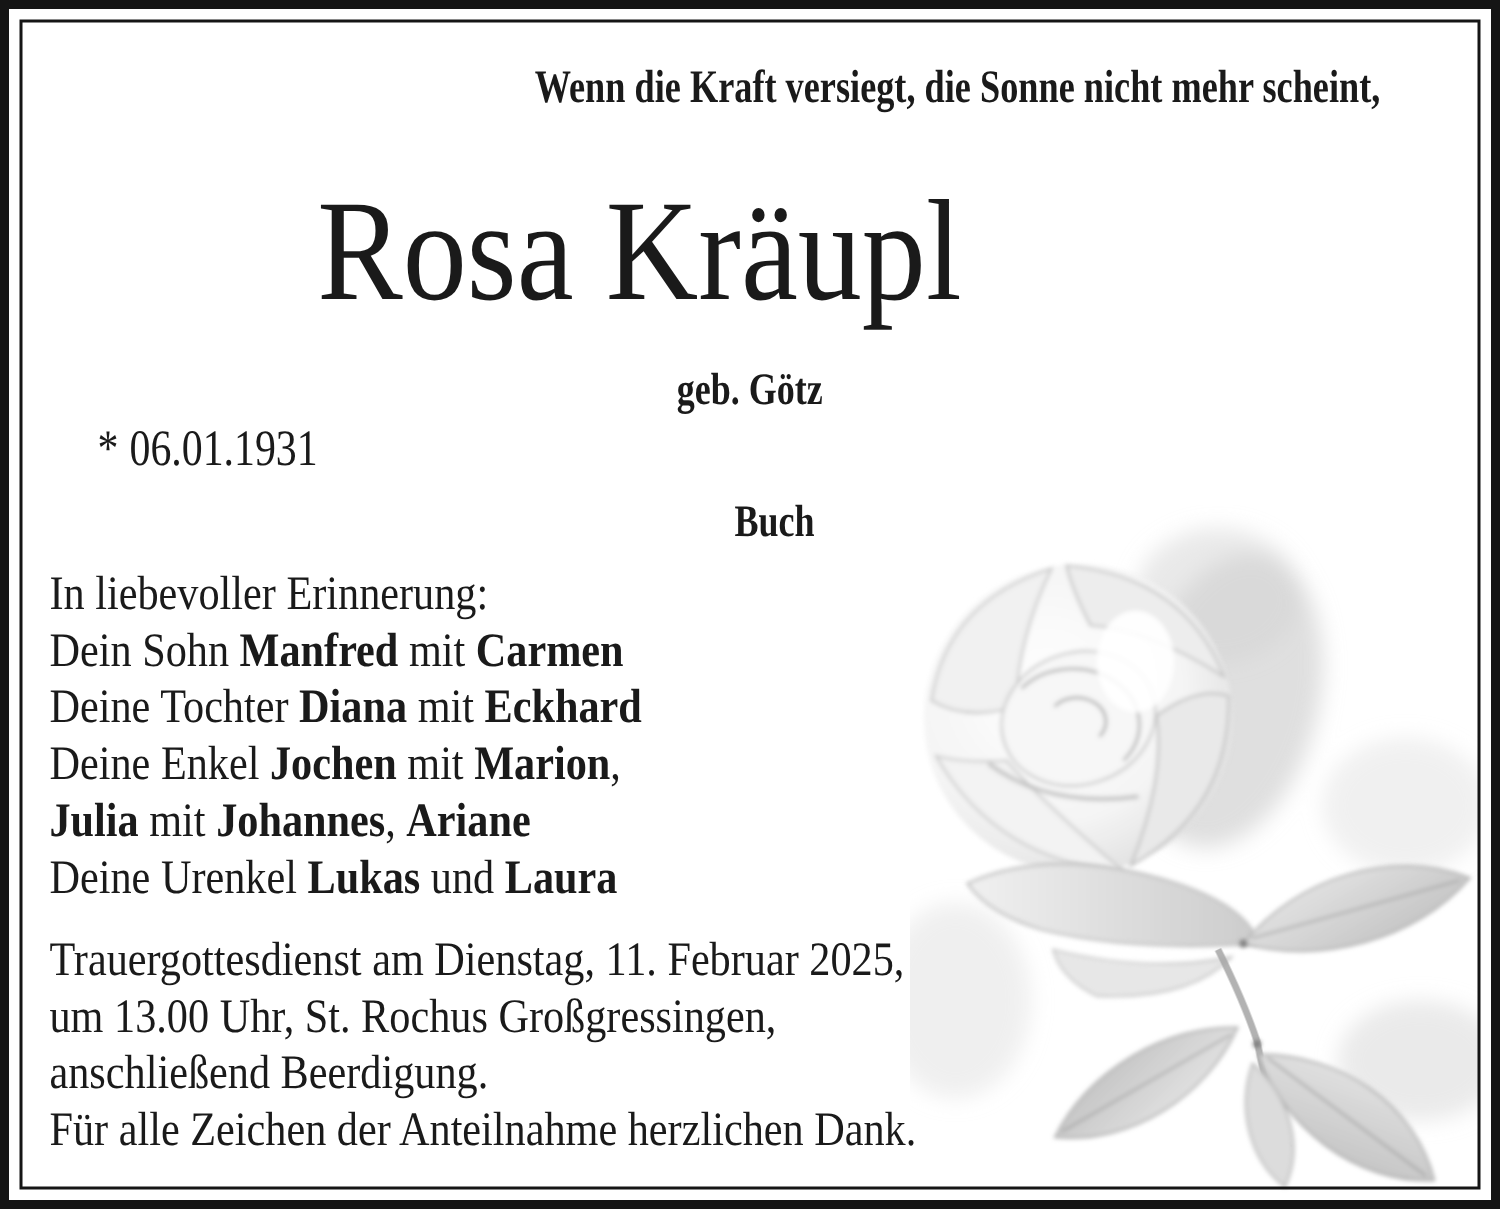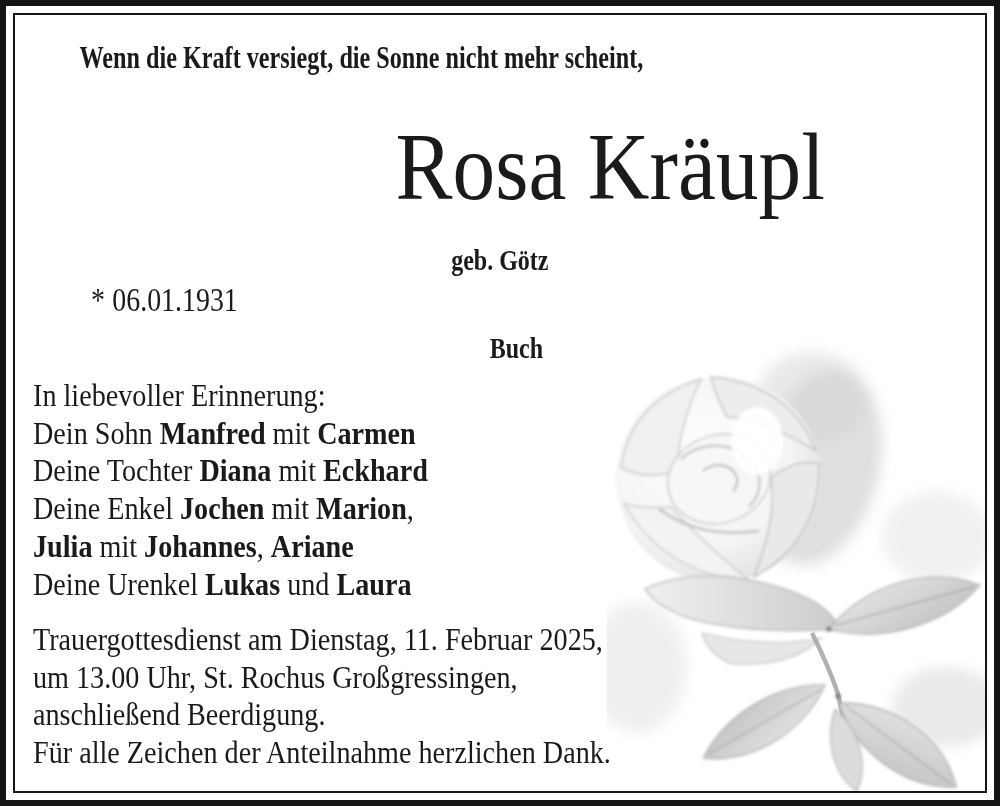--- a/index.html
+++ b/index.html
@@ -11,35 +11,35 @@
     font-family: "Liberation Serif", serif;
   }
   
   .frame-outer { position: absolute; inset: 0; border: 6px solid #151515; pointer-events: none; z-index: 3; }
   .frame-inner { position: absolute; inset: 13px; border: 2px solid #151515; pointer-events: none; z-index: 3; }
 
   .content { position: absolute; inset: 0; z-index: 2; }
 
   .cond { display: inline-block; white-space: nowrap; }
 
-  .quote { position: absolute; top: 39px; left: 0; width: 1000px; text-align: left;
+  .quote { position: absolute; top: 39px; left: 0; width: 1000px; text-align: right;
            font-weight: bold; font-size: 31px; line-height: 37px; }
   .quote .cond { transform: scaleX(0.78); transform-origin: 50% 0; }
 
-  .name { position: absolute; top: 119px; left: 0; width: 852px; text-align: right;
+  .name { position: absolute; top: 119px; left: 0; width: 852px; text-align: center;
           font-size: 96px; line-height: 1; }
   .name .cond { transform: scaleX(0.89); transform-origin: 50% 0; }
 
   .maiden { position: absolute; top: 243px; left: 0; width: 1000px; text-align: center;
             font-weight: bold; font-size: 30px; line-height: 1.1; }
   .maiden .cond { transform: scaleX(0.80); transform-origin: 50% 0; }
 
   .dates { position: absolute; top: 281px; left: 65px; right: 70px;
            display: flex; justify-content: space-between;
-           font-size: 34px; line-height: 1.1; margin-left: 26px; }
+           font-size: 34px; line-height: 1.1; }
   .date-l .cond { transform: scaleX(0.82); transform-origin: 0 50%; }
   .date-r .cond { transform: scaleX(0.82); transform-origin: 100% 50%; }
   .dsym { margin-right: 9px; }
 
   .place { position: absolute; top: 331px; left: 0; width: 1000px; text-align: center;
            font-weight: bold; font-size: 30px; line-height: 1.1; margin-left: 16px; }
   .place .cond { transform: scaleX(0.80); transform-origin: 50% 0; }
 
   .textblock { position: absolute; left: 33px; font-size: 32px; line-height: 37.7px;
                transform: scaleX(0.88); transform-origin: 0 0; white-space: nowrap; }

